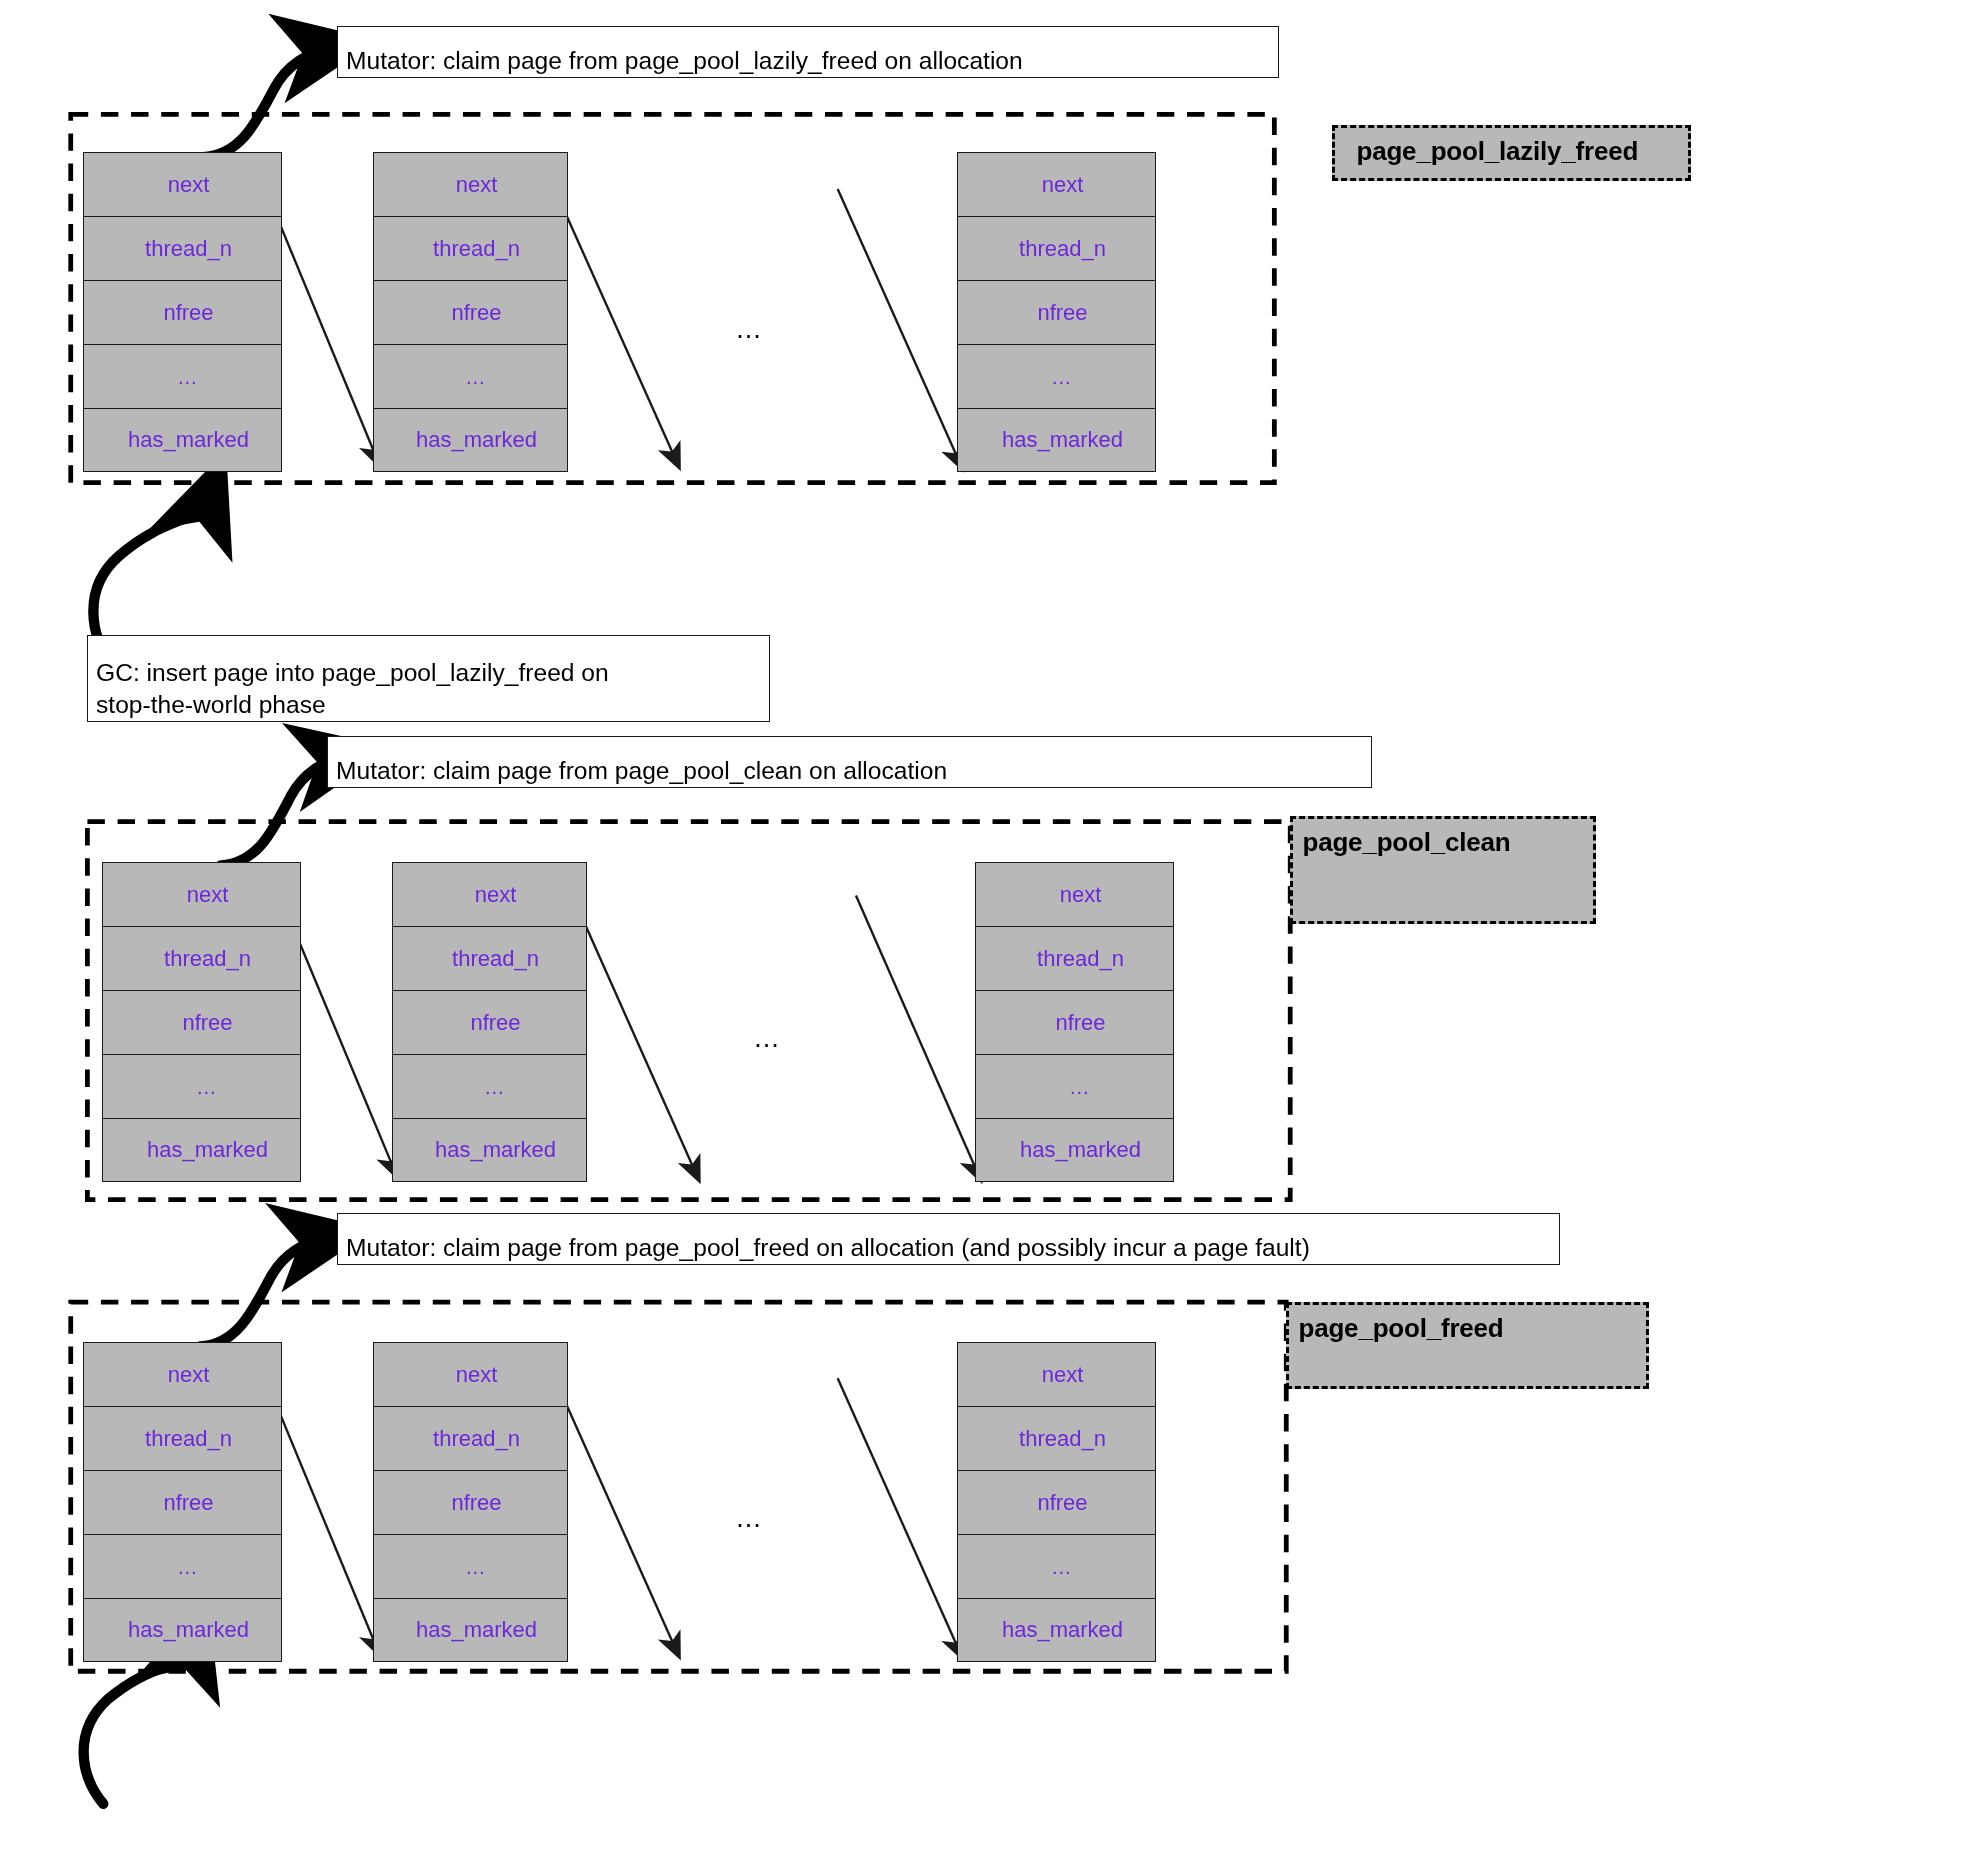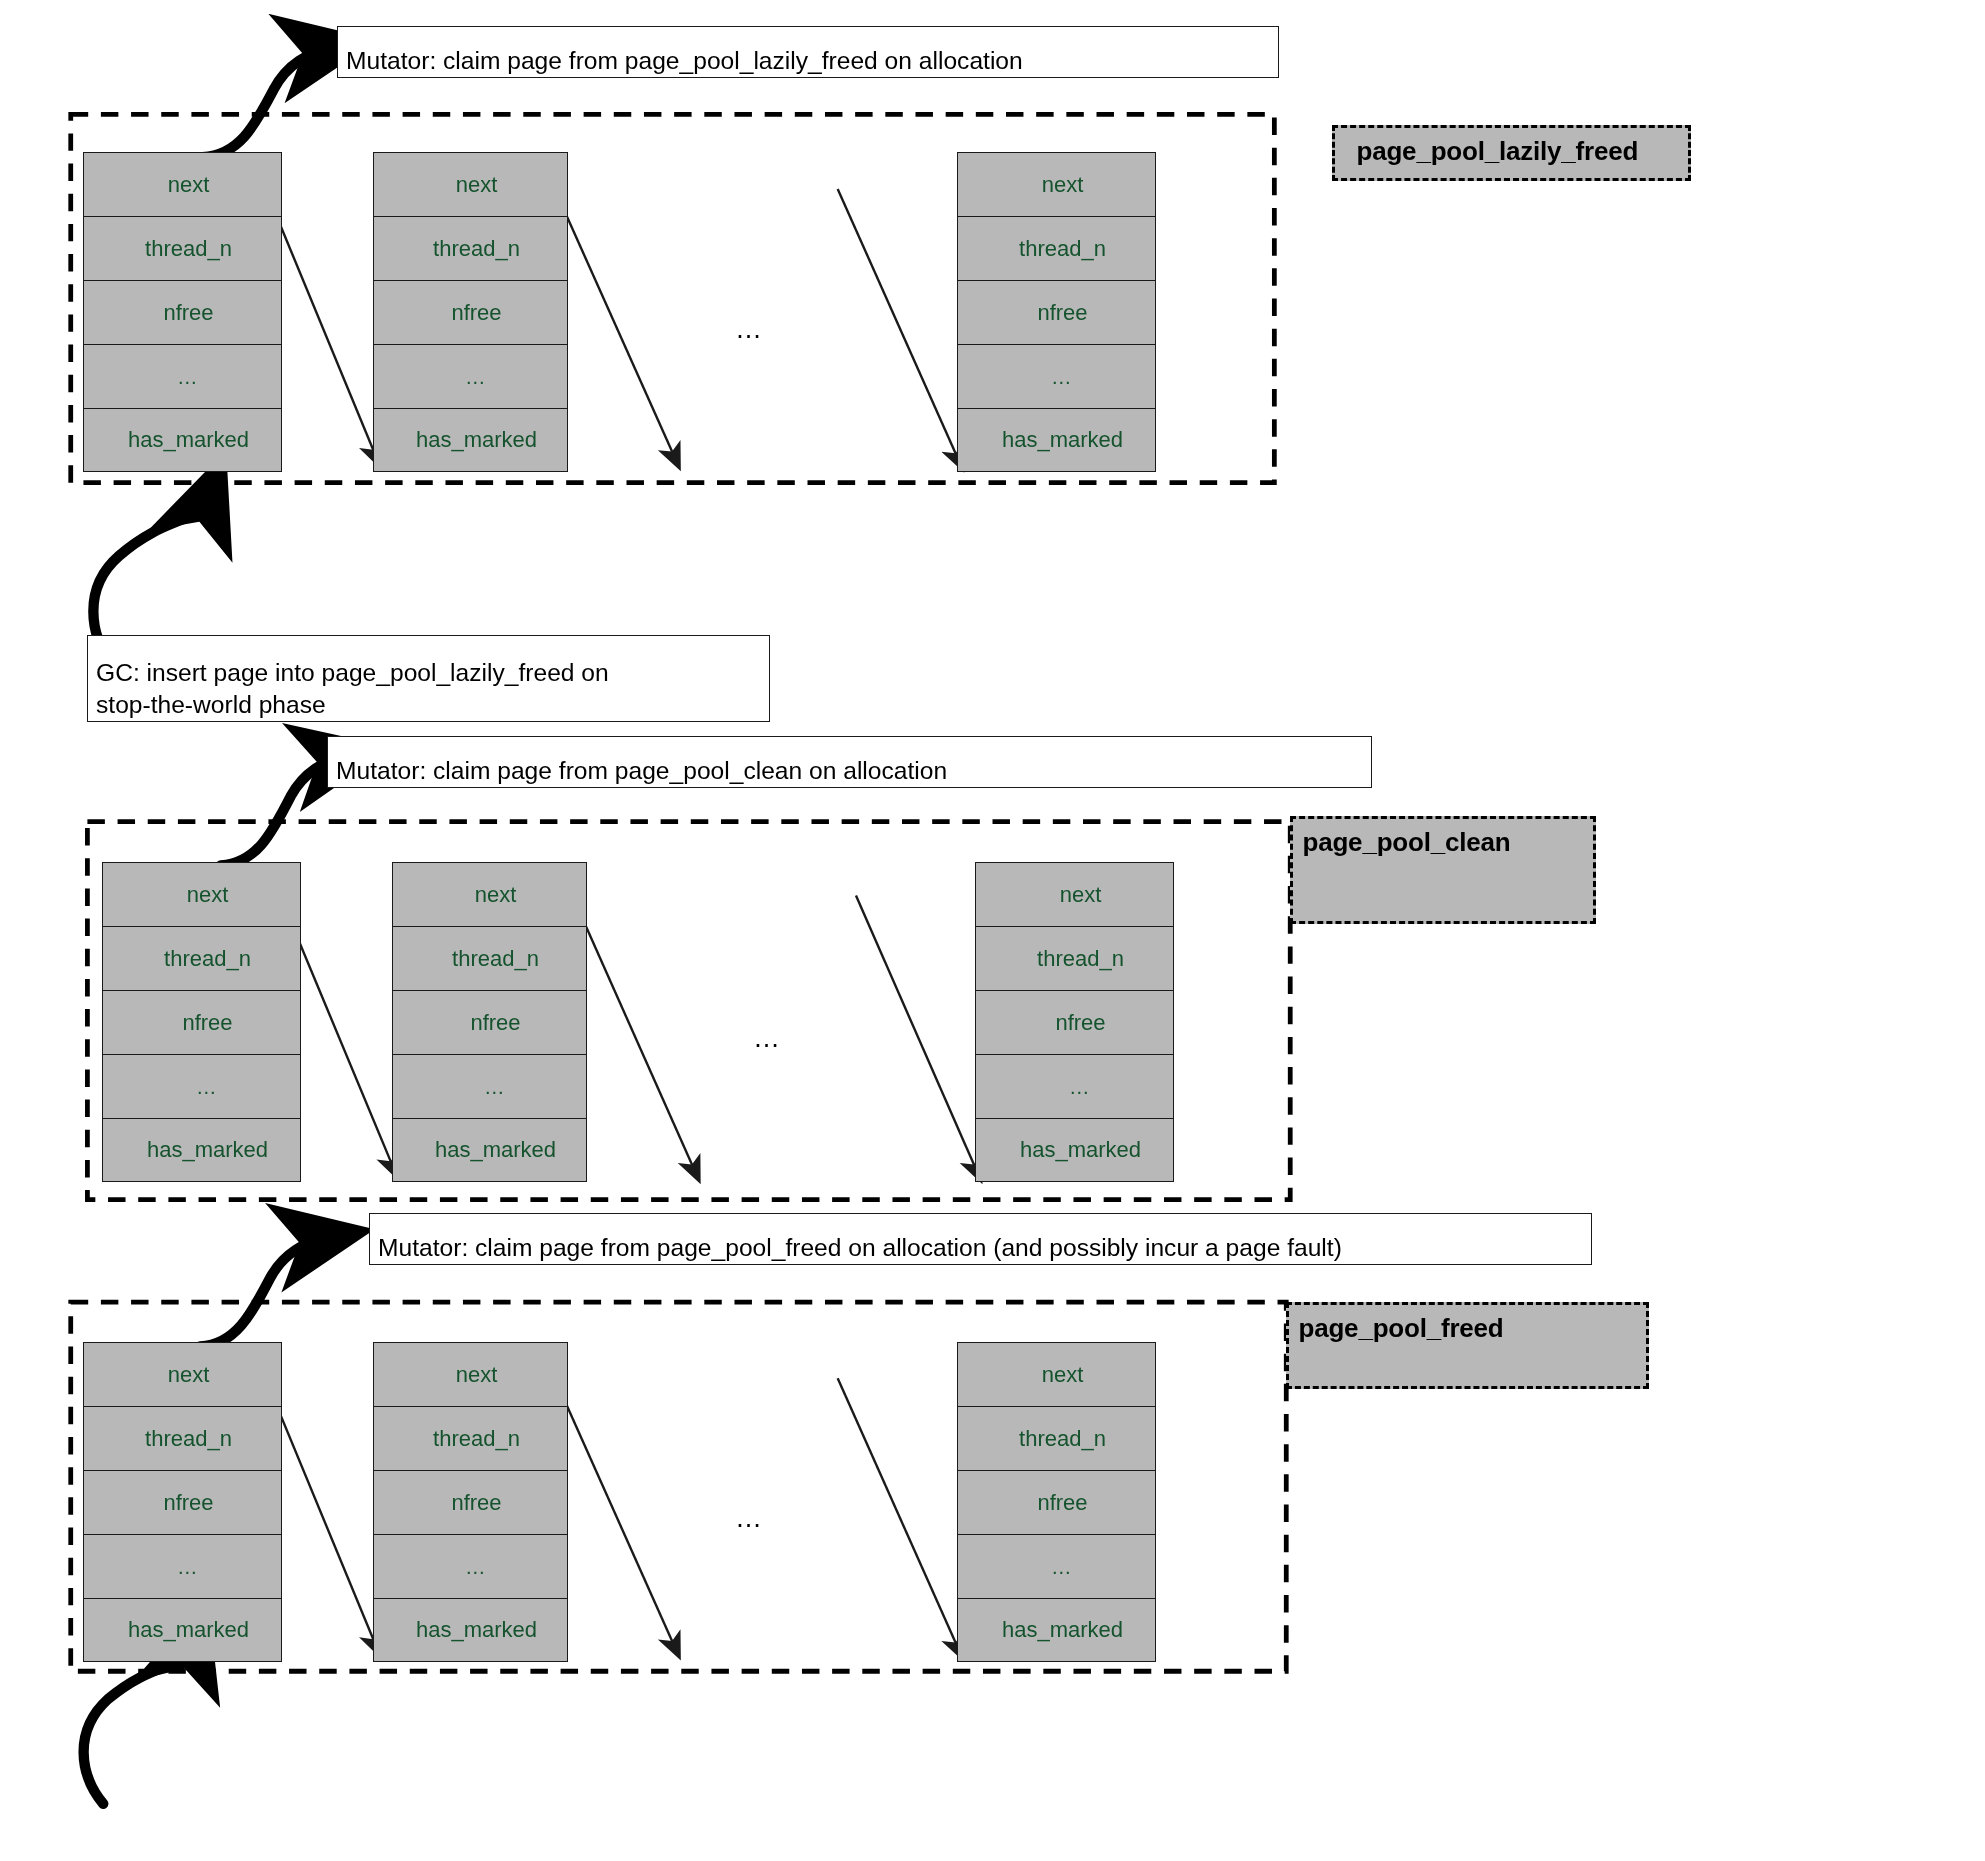--- a/index.html
+++ b/index.html
@@ -6,21 +6,21 @@
   body{font-family:"Liberation Sans", sans-serif;}
   #stage{position:relative;width:1985px;height:1861px;background:#fff;overflow:hidden;}
   svg.layer{position:absolute;left:0;top:0;width:1985px;height:1861px;}
   .note-box{position:absolute;background:#ffffff;border:1.6px solid #1a1a1a;box-sizing:border-box;
             display:flex;align-items:flex-end;}
   .note-text{font-size:24.6px;color:#000;line-height:1.30;padding:0 8px;white-space:pre-line;}
   .pool-label{position:absolute;background:#b8b8b8;border:3.2px dashed #000;box-sizing:border-box;}
   .pool-label span{display:block;font-size:26px;font-weight:bold;color:#000;padding:8px 0 0 9.5px;letter-spacing:-0.2px;}
   .struct{position:absolute;box-sizing:border-box;}
   .cell{box-sizing:border-box;background:#b8b8b8;border:1.6px solid #1a1a1a;border-bottom:none;
-        display:flex;align-items:center;justify-content:center;font-size:22px;color:#14532d;padding-left:12px;}
+        display:flex;align-items:center;justify-content:center;font-size:22px;color:#6d28d9;padding-left:12px;}
   .cell.last{border-bottom:1.6px solid #1a1a1a;}
   .cell.dots{font-size:20.6px;letter-spacing:2.4px;}
   .ellipsis{position:absolute;font-size:27px;color:#000;letter-spacing:6.4px;}
 </style>
 </head>
 <body>
 
 <div id="stage">
 
   <svg class="layer" viewBox="0 0 2500 2344">
@@ -126,21 +126,21 @@
   <div class="struct" style="left:975px;top:862px;width:199px;height:318px;">
     <div class="cell" style="height:64px;">next</div>
     <div class="cell" style="height:64px;">thread_n</div>
     <div class="cell" style="height:64px;">nfree</div>
     <div class="cell dots" style="height:64px;">…</div>
     <div class="cell last" style="height:64px;">has_marked</div>
   </div>
 
   <div class="ellipsis" style="left:753px;top:1023px;">…</div>
 
-  <div class="note-box" style="left:337px;top:1213px;width:1223px;height:52px;margin-left:32px;">
+  <div class="note-box" style="left:337px;top:1213px;width:1223px;height:52px;">
     <div class="note-text">Mutator: claim page from page_pool_freed on allocation (and possibly incur a page fault)</div>
   </div>
 
   <div class="pool-label" style="left:1286px;top:1302px;width:363px;height:87px;">
     <span>page_pool_freed</span>
   </div>
 
   <div class="struct" style="left:83px;top:1342px;width:199px;height:318px;">
     <div class="cell" style="height:64px;">next</div>
     <div class="cell" style="height:64px;">thread_n</div>

